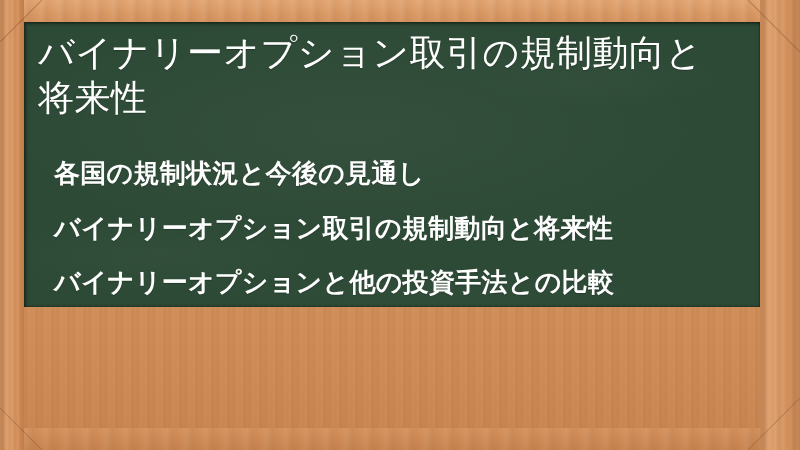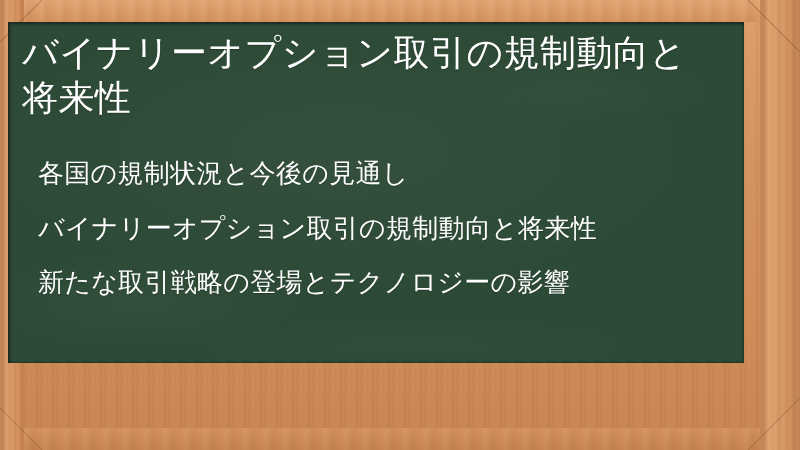--- a/index.html
+++ b/index.html
@@ -110,24 +110,24 @@
   .mitre-tr { right: 0; top: 0; width: 52px; height: 52px; }
   .mitre-tr::after  { background: linear-gradient(225deg, transparent calc(50% - 1px), rgba(120,70,35,0.38) 50%, transparent calc(50% + 1px)); }
   .mitre-bl { left: 0;  bottom: 0; }
   .mitre-bl::after  { background: linear-gradient(45deg,  transparent calc(50% - 1px), rgba(120,70,35,0.30) 50%, transparent calc(50% + 1px)); }
   .mitre-br { right: 0; bottom: 0; width: 52px; height: 52px; }
   .mitre-br::after  { background: linear-gradient(315deg, transparent calc(50% - 1px), rgba(120,70,35,0.30) 50%, transparent calc(50% + 1px)); }
 
   
   .board {
     position: absolute;
-    left: 8px;
+    left: 24px;
     top: 22px;
     width: 736px;
-    height: 341px;
+    height: 285px;
     background:
       radial-gradient(ellipse 70% 60% at 45% 38%, rgba(255,255,255,0.035) 0%, rgba(255,255,255,0) 70%),
       #2d4a36;
     box-shadow:
       inset 2px 2px 3px rgba(0,0,0,0.45),
       inset -1px -1px 2px rgba(0,0,0,0.30);
     overflow: hidden;
   }
   
   .board::before {
@@ -162,21 +162,21 @@
     top: 136px;
     right: 24px;
     list-style: none;
     margin: 0;
     padding: 0;
   }
   .bullet-item {
     color: #fefefe;
     font-size: 26px;
     line-height: 1.22;
-    font-weight: 400;
+    font-weight: 700;
     letter-spacing: 0.3px;
     margin: 0 0 23px 0;
     text-shadow: 0 1px 1px rgba(0,0,0,0.20);
   }
   .bullet-item:last-child { margin-bottom: 0; }
 
   
   .chalk {
     position: absolute;
     left: 652px;
@@ -204,20 +204,20 @@
     <div class="mitre mitre-br"></div>
   </div>
 
   <div class="board">
 
     <div class="title">バイナリーオプション取引の規制動向と将来性</div>
 
     <ul class="bullets">
       <li class="bullet-item">各国の規制状況と今後の見通し</li>
       <li class="bullet-item">バイナリーオプション取引の規制動向と将来性</li>
-      <li class="bullet-item">新たな取引戦略の登場とテクノロジーの影響</li>
+      <li class="bullet-item">バイナリーオプションと他の投資手法との比較</li>
     </ul>
 
     <div class="chalk"></div>
 
   </div>
 
 </div>
 
 </body></html>

